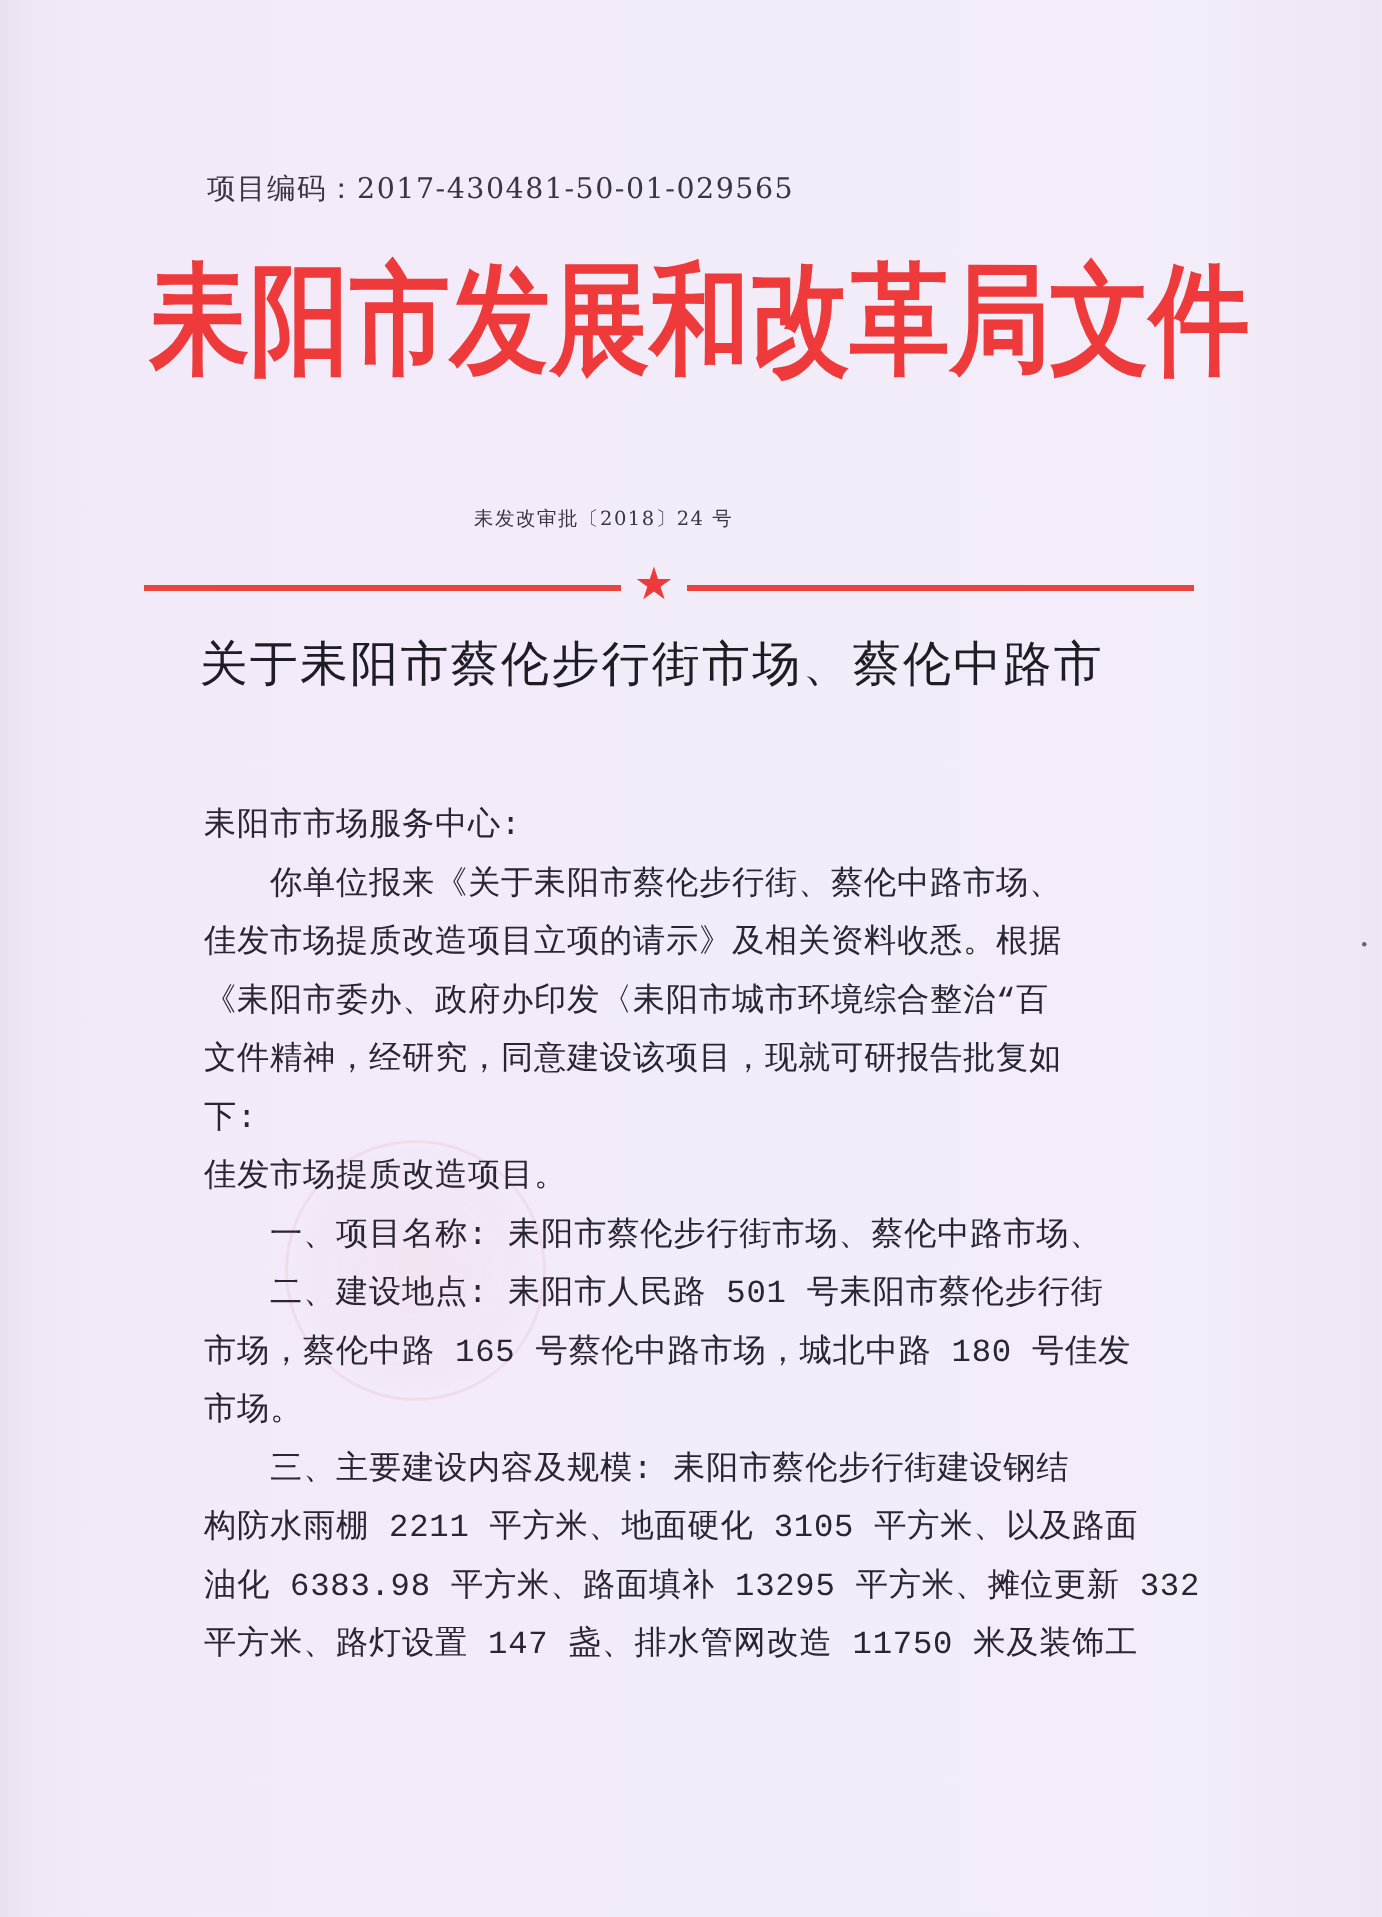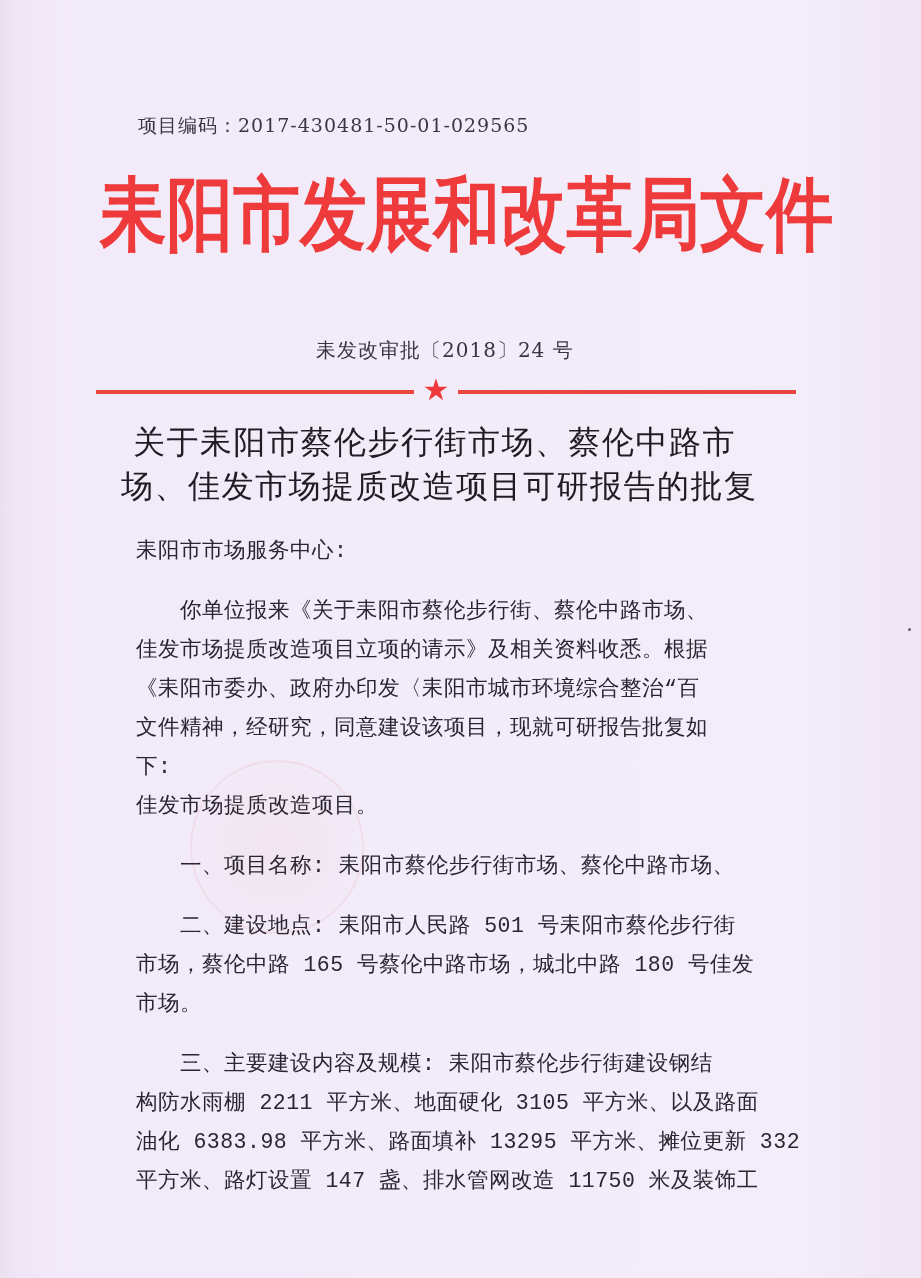--- a/index.html
+++ b/index.html
@@ -26,21 +26,21 @@
     color: #ee3a3a;
     font-size: 68px;
     line-height: 110px;
     letter-spacing: 0px;
     transform: scaleX(0.98) scaleY(1.18);
     transform-origin: left center;
     white-space: nowrap;
   }
   .doc-number {
     position: absolute; left: 316px; top: 337px;
-    font-size: 20px; color: #3a3540;
+    font-size: 13px; color: #3a3540;
     letter-spacing: 1px;
   }
   .rule {
     position: absolute; top: 390px; height: 4px; background: #e8453e;
   }
   .rule.left { left: 96px; width: 318px; }
   .rule.right { left: 458px; width: 338px; }
   .star {
     position: absolute; left: 421px; top: 375px; width: 30px; height: 30px;
     color: #ee3a3a; font-size: 30px; line-height: 30px; text-align: center;
@@ -56,21 +56,21 @@
   .title .line { display: block; white-space: nowrap; }
   .title .line1 { padding-left: 12px; }
   .body-text {
     position: absolute; left: 136px; top: 532px; width: 665px;
     font-size: 21.5px; line-height: 39px;
     color: #2a2530;
     letter-spacing: 0.5px;
     font-family: Liberation Mono, monospace;
   }
   .body-text .ln { display: block; white-space: nowrap; height: 39px; }
-  .body-text .indent { padding-left: 44px; margin-top: 21px; }
+  .body-text .indent { padding-left: 44px; }
   .seal {
     position: absolute; left: 190px; top: 760px; width: 170px; height: 170px;
     border-radius: 50%;
     border: 2px solid rgba(230, 120, 130, 0.12);
     background: radial-gradient(circle, rgba(240,180,190,0.10) 0%, rgba(240,180,190,0.04) 60%, transparent 70%);
   }
   .dot {
     position: absolute; left: 908px; top: 628px; width: 3px; height: 3px;
     border-radius: 50%; background: #6a6070;
   }
@@ -85,21 +85,20 @@
   <div class="masthead">耒阳市发展和改革局文件</div>
 
   <div class="doc-number">耒发改审批〔2018〕24 号</div>
 
   <div class="rule left"></div>
   <div class="star">★</div>
   <div class="rule right"></div>
 
   <div class="title">
     <span class="line line1">关于耒阳市蔡伦步行街市场、蔡伦中路市</span>
-    <span class="line">场、佳发市场提质改造项目可研报告的批复</span>
   </div>
 
   <div class="seal"></div>
 
   <div class="body-text">
     <span class="ln">耒阳市市场服务中心:</span>
     <span class="ln indent">你单位报来《关于耒阳市蔡伦步行街、蔡伦中路市场、</span>
     <span class="ln">佳发市场提质改造项目立项的请示》及相关资料收悉。根据</span>
     <span class="ln">《耒阳市委办、政府办印发〈耒阳市城市环境综合整治“百</span>
     <span class="ln">文件精神，经研究，同意建设该项目，现就可研报告批复如</span>

